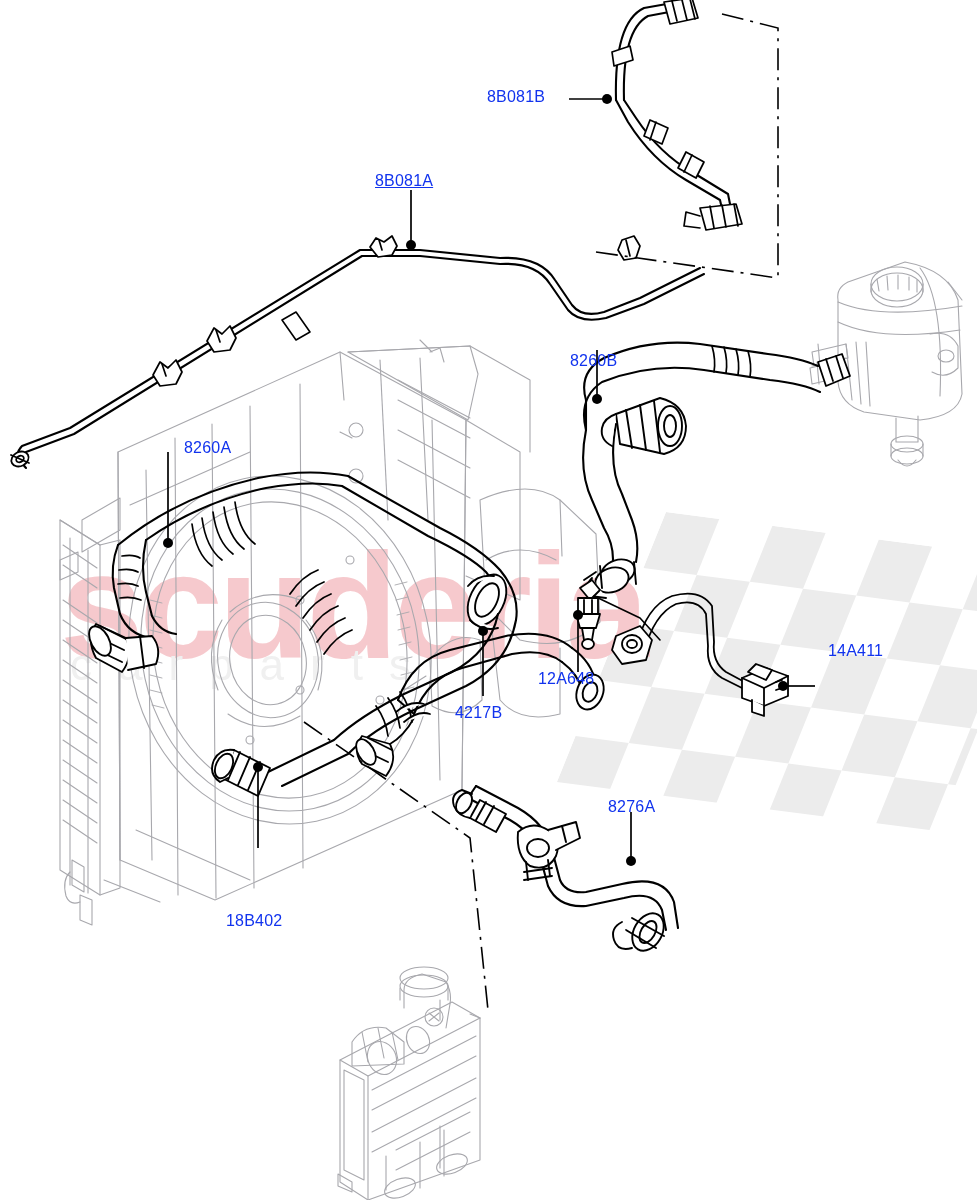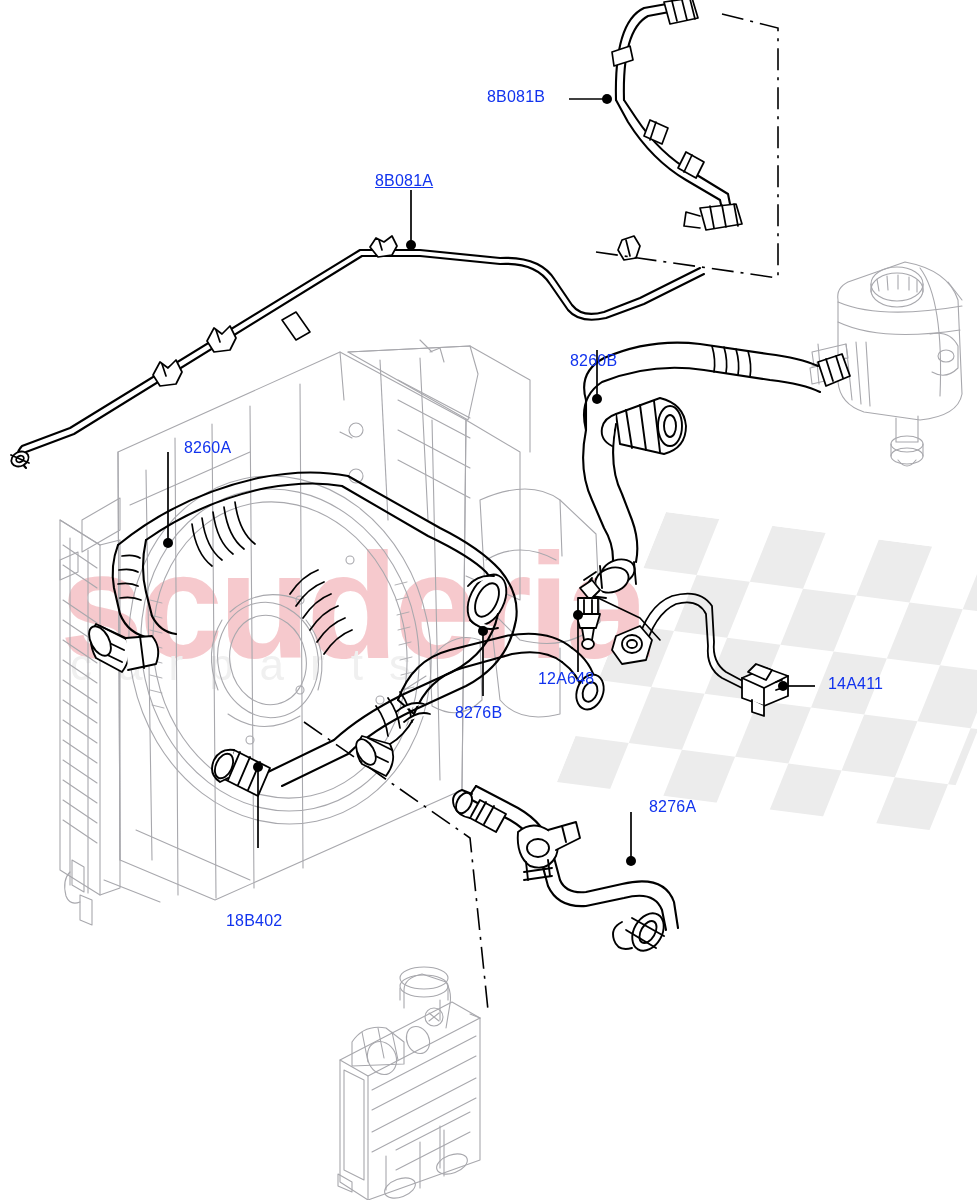--- a/index.html
+++ b/index.html
@@ -564,19 +564,19 @@
       <circle cx="783" cy="686" r="5"></circle>
       <circle cx="258" cy="767" r="5"></circle>
       <circle cx="631" cy="861" r="5"></circle>
     </g>
   </svg>
 
   <div class="label" style="left:487px;top:88px;">8B081B</div>
   <div class="label" style="left:375px;top:172px;text-decoration:underline;">8B081A</div>
   <div class="label" style="left:140px;top:439px;margin-left:44px;">8260A</div>
   <div class="label" style="left:570px;top:352px;">8260B</div>
-  <div class="label" style="left:455px;top:704px;">8276B</div>
+  <div class="label" style="left:455px;top:704px;">4217B</div>
   <div class="label" style="left:538px;top:670px;">12A648</div>
-  <div class="label" style="left:828px;top:675px;">14A411</div>
+  <div class="label" style="left:828px;top:642px;">14A411</div>
   <div class="label" style="left:226px;top:912px;">18B402</div>
-  <div class="label" style="left:608px;top:798px;margin-left:41px;">8276A</div>
+  <div class="label" style="left:608px;top:798px;">8276A</div>
 
 </div>
 
 </body></html>

